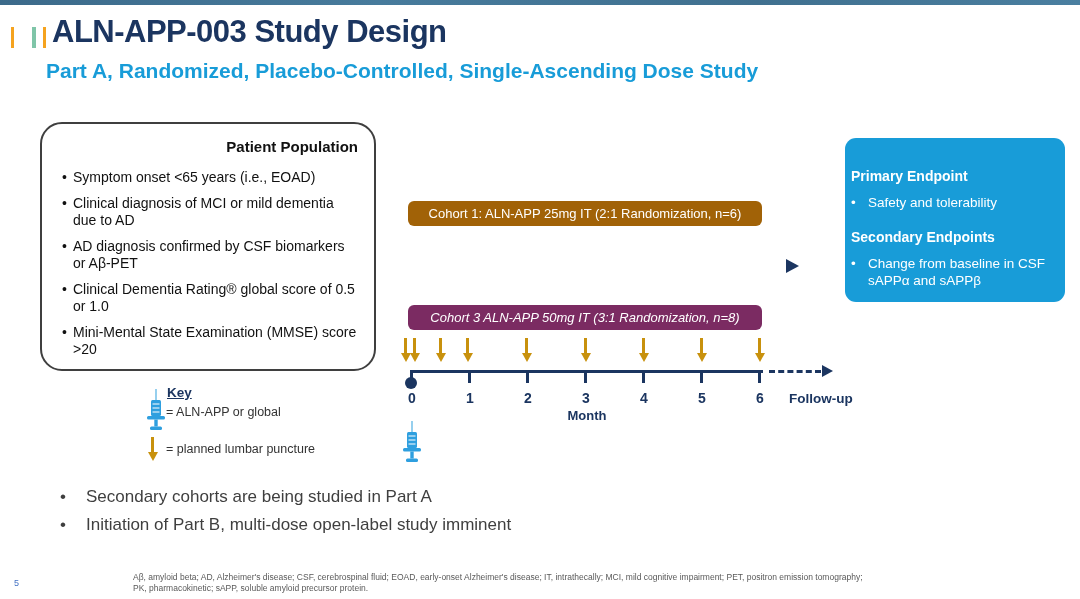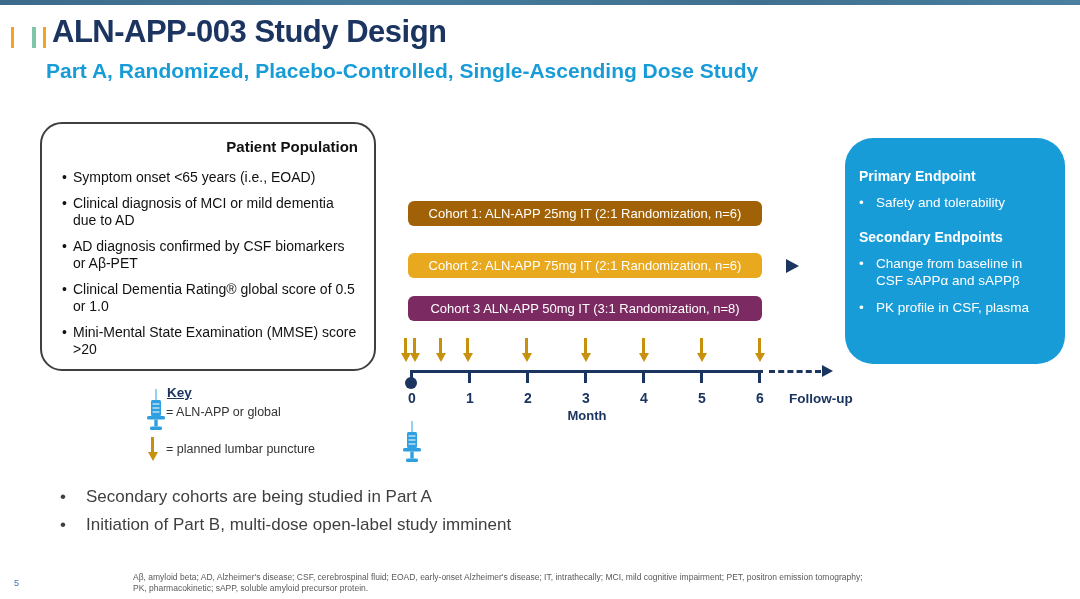--- a/index.html
+++ b/index.html
@@ -21,21 +21,21 @@
           border-radius:22px;box-sizing:border-box;padding:14px 16px 0 20px;color:#111;}
   .pp-title{font-size:15px;font-weight:bold;margin:0 0 14px 0;text-align:right;}
   .pp-list{list-style:none;margin:0;padding:0;font-size:14px;line-height:17px;}
   .pp-list li{margin:0 0 9px 0;display:flex;}
   .pp-list .dot{width:11px;flex:none;}
   
   .cohort{position:absolute;left:408px;width:354px;height:25px;border-radius:6px;
           color:#fff;font-size:13px;text-align:center;line-height:25px;}
   .cohort1{top:201px;background:#a16207;}
   .cohort2{top:253px;background:#E9A91E;}
-  .cohort3{top:296px;background:#7B2B62;}
+  .cohort3{top:305px;background:#7B2B62;font-style:italic;}
   .play-arrow{position:absolute;left:786px;top:259px;width:0;height:0;
               border-left:13px solid #1B3560;border-top:7px solid transparent;border-bottom:7px solid transparent;}
   
   .tl-line{position:absolute;left:411px;top:370px;width:352px;height:3px;background:#1B3560;}
   .tl-dash{position:absolute;left:769px;top:370px;width:52px;height:0;border-top:3px dashed #1B3560;}
   .tl-dash-head{position:absolute;left:822px;top:365px;width:0;height:0;
                 border-left:11px solid #1B3560;border-top:6px solid transparent;border-bottom:6px solid transparent;}
   .tick{position:absolute;top:370px;width:3px;height:13px;background:#1B3560;}
   .tl-dot{position:absolute;left:405px;top:377px;width:12px;height:12px;border-radius:50%;background:#1B3560;}
   .tlabel{position:absolute;top:390px;width:22px;margin-left:-11px;text-align:center;
@@ -48,22 +48,22 @@
                      border-left:5px solid transparent;border-right:5px solid transparent;
                      border-top:9px solid #C8910D;}
   .tl-arrow{top:338px;}
   .syringe{position:absolute;}
   
   .key-title{position:absolute;left:167px;top:385px;font-size:13.5px;font-weight:bold;
              color:#1B3560;text-decoration:underline;}
   .key-text{position:absolute;font-size:12.5px;color:#333;}
   .key-arrow{left:151px;top:437px;height:18px;}
   
-  .ep-box{position:absolute;left:845px;top:138px;width:220px;height:226px;background:#189CD8;
-          border-radius:28px;box-sizing:border-box;padding:30px 12px 0 14px;color:#fff;}
+  .ep-box{position:absolute;left:845px;top:138px;width:220px;height:164px;background:#189CD8;
+          border-radius:11px;box-sizing:border-box;padding:30px 12px 0 6px;color:#fff;}
   .ep-title{font-size:14px;font-weight:bold;margin:0 0 10px 0;}
   .ep-title.second{margin-top:18px;}
   .ep-list{list-style:none;margin:0;padding:0;font-size:13.5px;line-height:17px;}
   .ep-list li{display:flex;margin:0 0 10px 0;}
   .ep-list .dot{width:17px;flex:none;}
   
   .summary{position:absolute;left:60px;top:486px;list-style:none;margin:0;padding:0;
            font-size:17px;color:#3F3F3F;}
   .summary li{display:flex;margin-bottom:6px;line-height:22px;}
   .summary .dot{width:26px;flex:none;}
@@ -105,21 +105,20 @@
           <span>Clinical Dementia Rating® global score of 0.5 or 1.0</span>
         </li>
       <li>
           <span class="dot">•</span>
           <span>Mini-Mental State Examination (MMSE) score &gt;20</span>
         </li>
     </ul>
   </div>
 
   <div class="cohort cohort1">Cohort 1: ALN-APP 25mg IT (2:1 Randomization, n=6)</div>
-  <div class="cohort cohort2">Cohort 2: ALN-APP 75mg IT (2:1 Randomization, n=6)</div>
   <div class="cohort cohort3">Cohort 3 ALN-APP 50mg IT (3:1 Randomization, n=8)</div>
   <div class="play-arrow"></div>
 
   <div class="tl-line"></div>
   <div class="tl-dash"></div>
   <div class="tl-dash-head"></div>
   <div class="tl-dot"></div>
 
   <span class="tick" style="left:410px"></span>
   <span class="tick" style="left:468px"></span>

